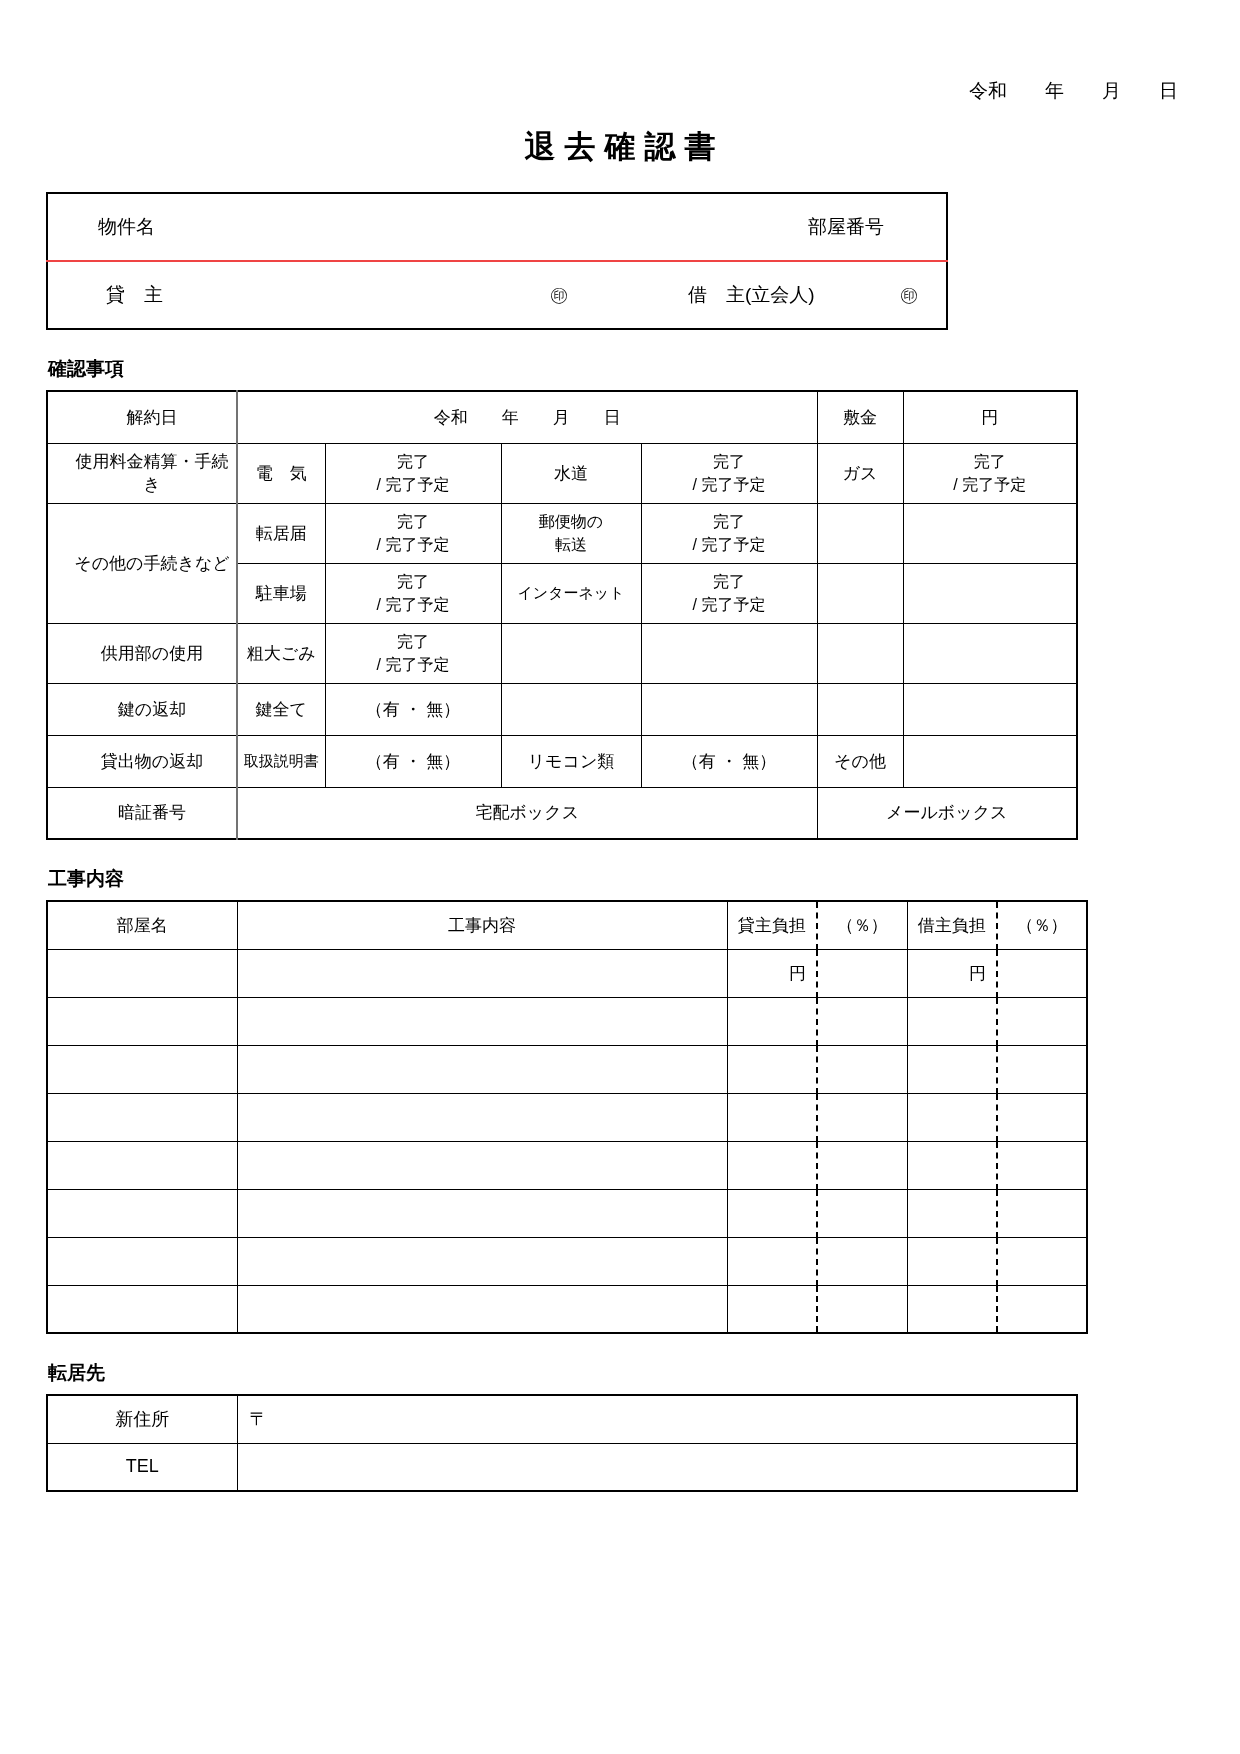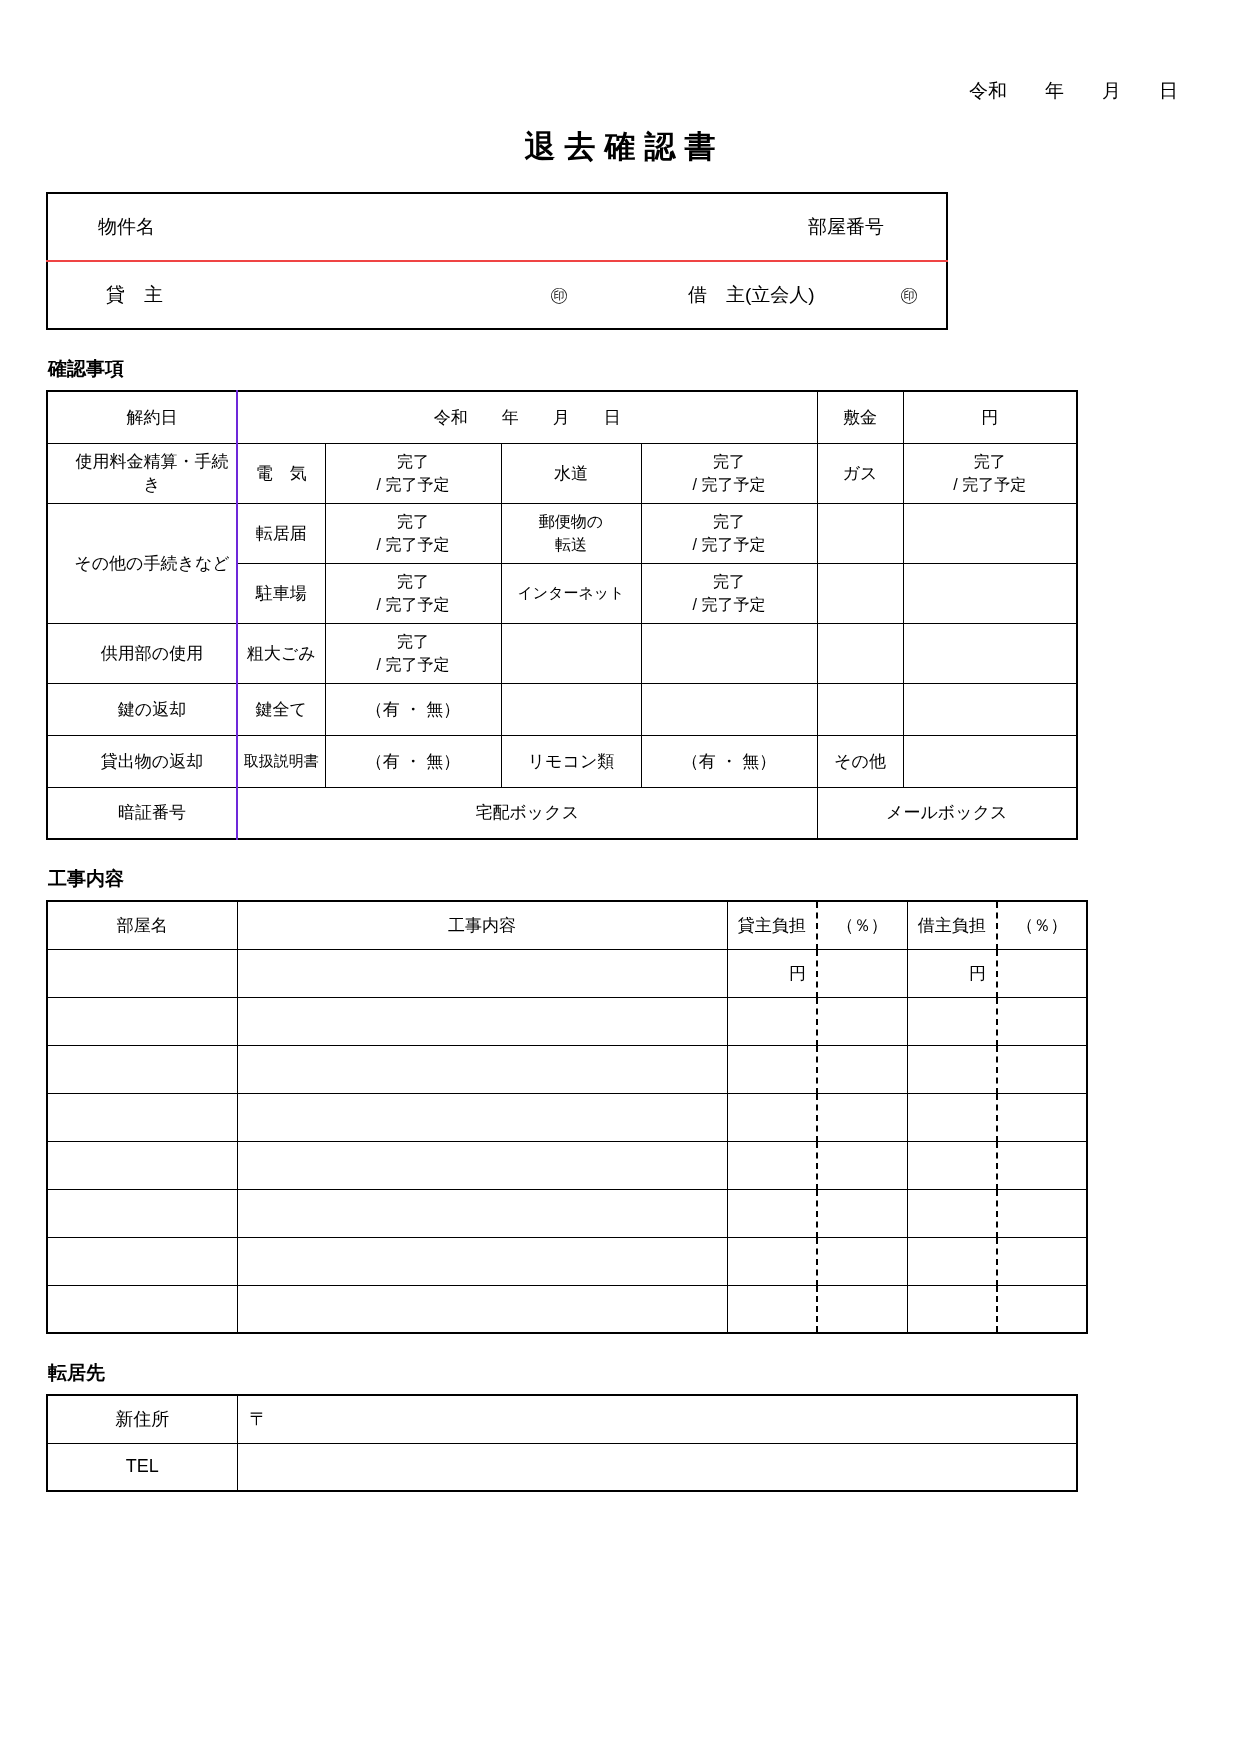--- a/index.html
+++ b/index.html
@@ -81,21 +81,21 @@
   }
   
   .section-h{
     font-size:19px;font-weight:bold;
     margin:26px 0 8px 2px;
   }
   
   .confirm td{height:52px;}
   .confirm .rowh{height:60px;}
   .confirm .twoline{line-height:1.45;font-size:16px;}
-  .confirm .thick-r{border-right:2px solid #6d28d9;padding-left:24px;}
+  .confirm .thick-r{border-right:2px solid #737373;padding-left:24px;}
   .cellpad-l{text-align:left;padding-left:22px;}
   .cellpad-r{text-align:right;padding-right:16px;}
   .dateseq{white-space:pre;font-size:17px;}
   
   .work td{height:48px;}
   .work .hd{height:46px;}
   .work .dashed-l{border-left:2px dashed #000;}
   .work .money{text-align:right;padding-right:10px;}
   
   .move td{height:48px;font-size:18px;}

